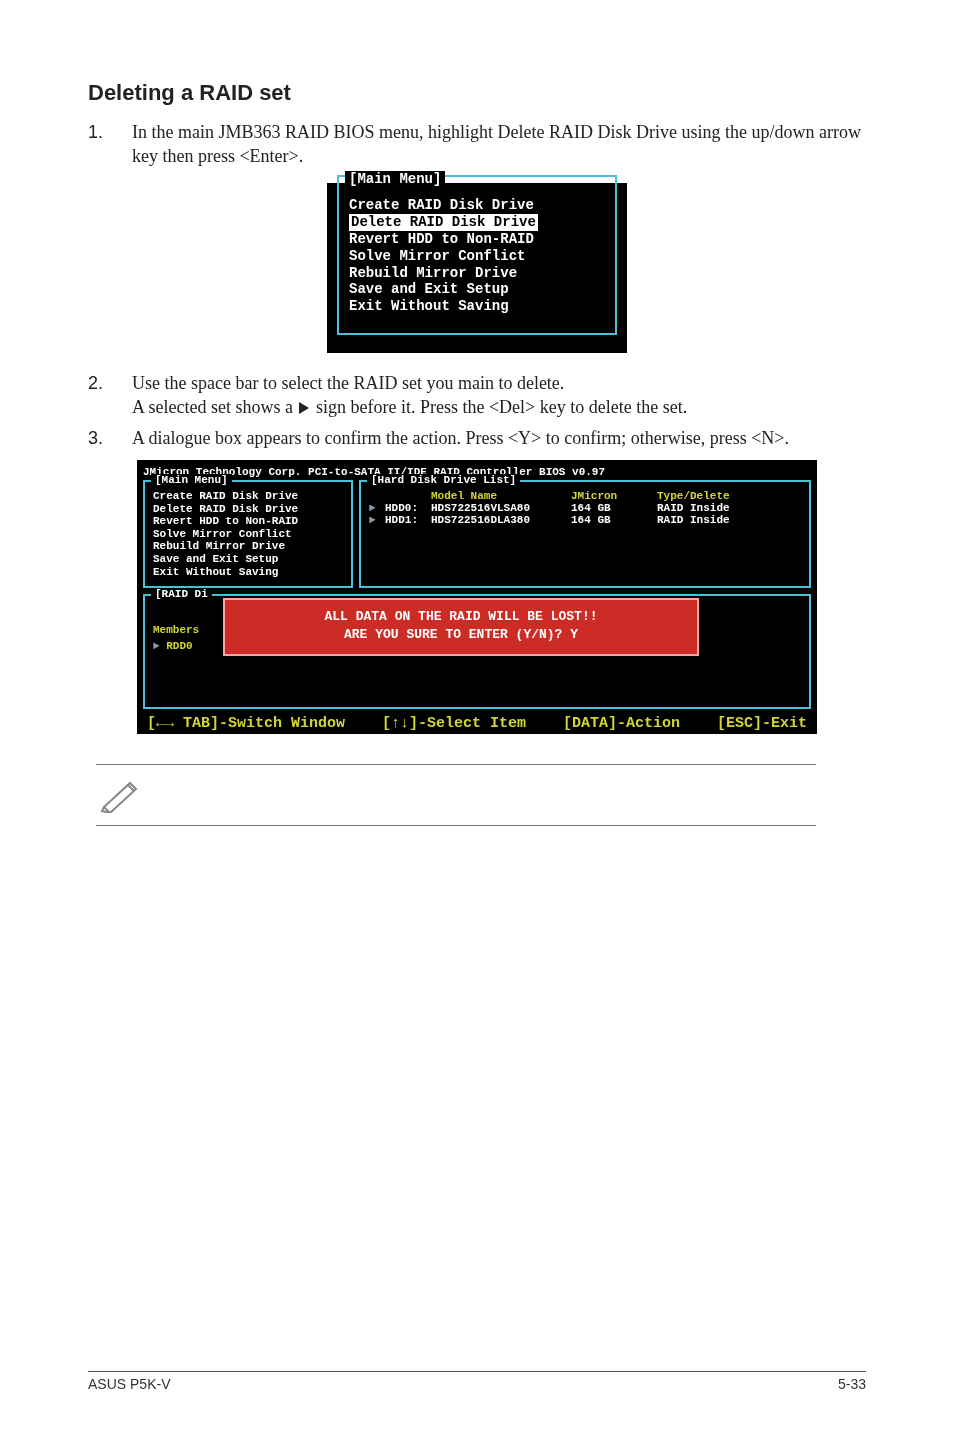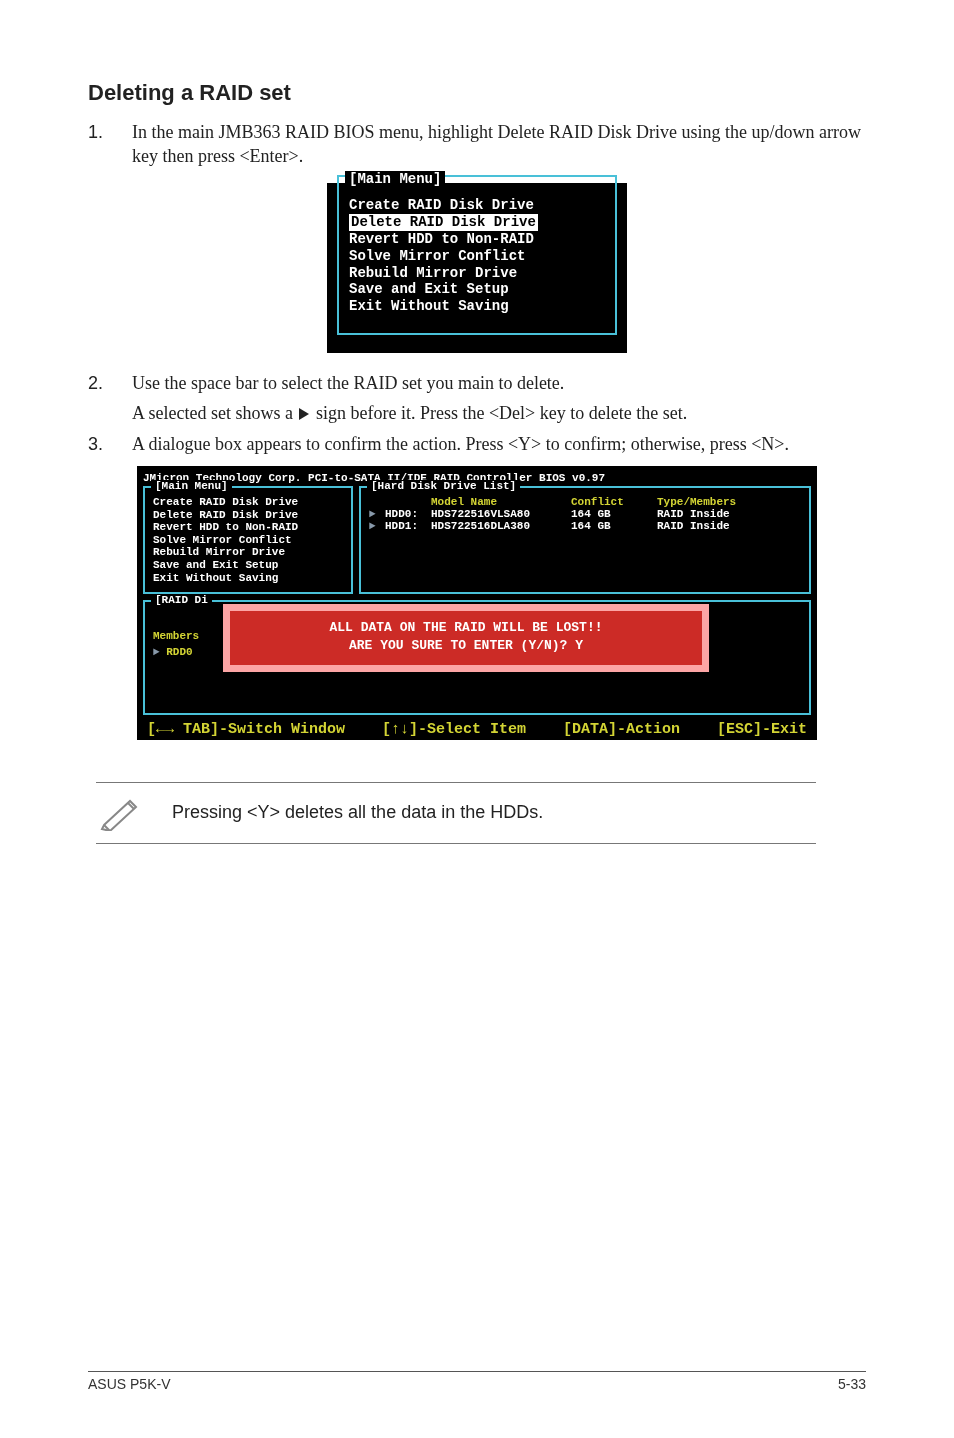--- a/index.html
+++ b/index.html
@@ -34,21 +34,21 @@
   }
   ol.steps > li .num {
     width: 44px;
     flex-shrink: 0;
   }
   ol.steps > li .body {
     flex: 1;
     font-family: Liberation Serif, serif;
   }
   .sub-line {
-    margin-top: 6px;
+    margin-top: 0;
   }
   .arrow-right {
     display: inline-block;
     width: 0; height: 0;
     border-top: 6px solid transparent;
     border-bottom: 6px solid transparent;
     border-left: 10px solid #222;
     vertical-align: -1px;
     margin: 0 2px;
   }
@@ -87,21 +87,21 @@
     background: #fff;
     color: #000;
     padding: 0 2px;
     display: inline-block;
   }
 
   
   .bios-large-wrap {
     display: flex;
     justify-content: center;
-    margin: 10px 0 42px 0;
+    margin: 10px 0 30px 0;
     align-items: center;
   }
   .bios-large {
     width: 680px;
     background: #000;
     font-family: "Courier New", monospace;
     font-size: 11px;
     color: #fff;
     padding: 6px 6px 2px 6px;
     box-sizing: border-box;
@@ -157,21 +157,21 @@
   .panel.raid .rtxt { color: #d3d434; line-height: 1.4; }
   .panel.raid .rmark { color: #89a; }
 
   .popup {
     position: absolute;
     left: 80px;
     top: 4px;
     width: 460px;
     background: #cc2b26;
     color: #fff;
-    border: 7px solid #fca5a5;
+    border: 2px solid #fca5a5;
     font-size: 13px;
     padding: 8px 6px 10px 6px;
     text-align: center;
     line-height: 1.4;
     font-weight: bold;
   }
 
   .keybar {
     margin-top: 6px;
     color: #d3d434;
@@ -275,22 +275,22 @@
           <div class="row">Rebuild Mirror Drive</div>
           <div class="row">Save and Exit Setup</div>
           <div class="row">Exit Without Saving</div>
         </div>
         <div class="panel hdd">
           <span class="plabel">[Hard Disk Drive List]</span>
           <div class="header-row">
             <span class="arrow"></span>
             <span class="c1"></span>
             <span class="c2">Model Name</span>
-            <span class="c3">Conflict</span>
-            <span class="c4">Type/Members</span>
+            <span class="c3">JMicron</span>
+            <span class="c4">Type/Delete</span>
           </div>
           <div class="data-row">
             <span class="arrow">►</span>
             <span class="c1">HDD0:</span>
             <span class="c2">HDS722516VLSA80</span>
             <span class="c3">164 GB</span>
             <span class="c4">RAID Inside</span>
           </div>
           <div class="data-row">
             <span class="arrow">►</span>
@@ -325,21 +325,20 @@
   </div>
 
   <div class="note-wrap">
     <hr>
     <div class="note-body">
       <svg class="note-icon" width="42" height="36" viewBox="0 0 42 36" fill="none">
         <path d="M4 30 L30 6 L36 12 L10 36 L2 34 Z" stroke="#888" stroke-width="2" fill="none"></path>
         <path d="M4 30 L10 36" stroke="#888" stroke-width="2"></path>
         <path d="M28 8 L34 14" stroke="#888" stroke-width="2"></path>
       </svg>
-      <span class="note-text">Pressing &lt;Y&gt; deletes all the data in the HDDs.</span>
     </div>
     <hr>
   </div>
 
   <div class="footer">
     <span>ASUS P5K-V</span>
     <span>5-33</span>
   </div>
 
 </div>

